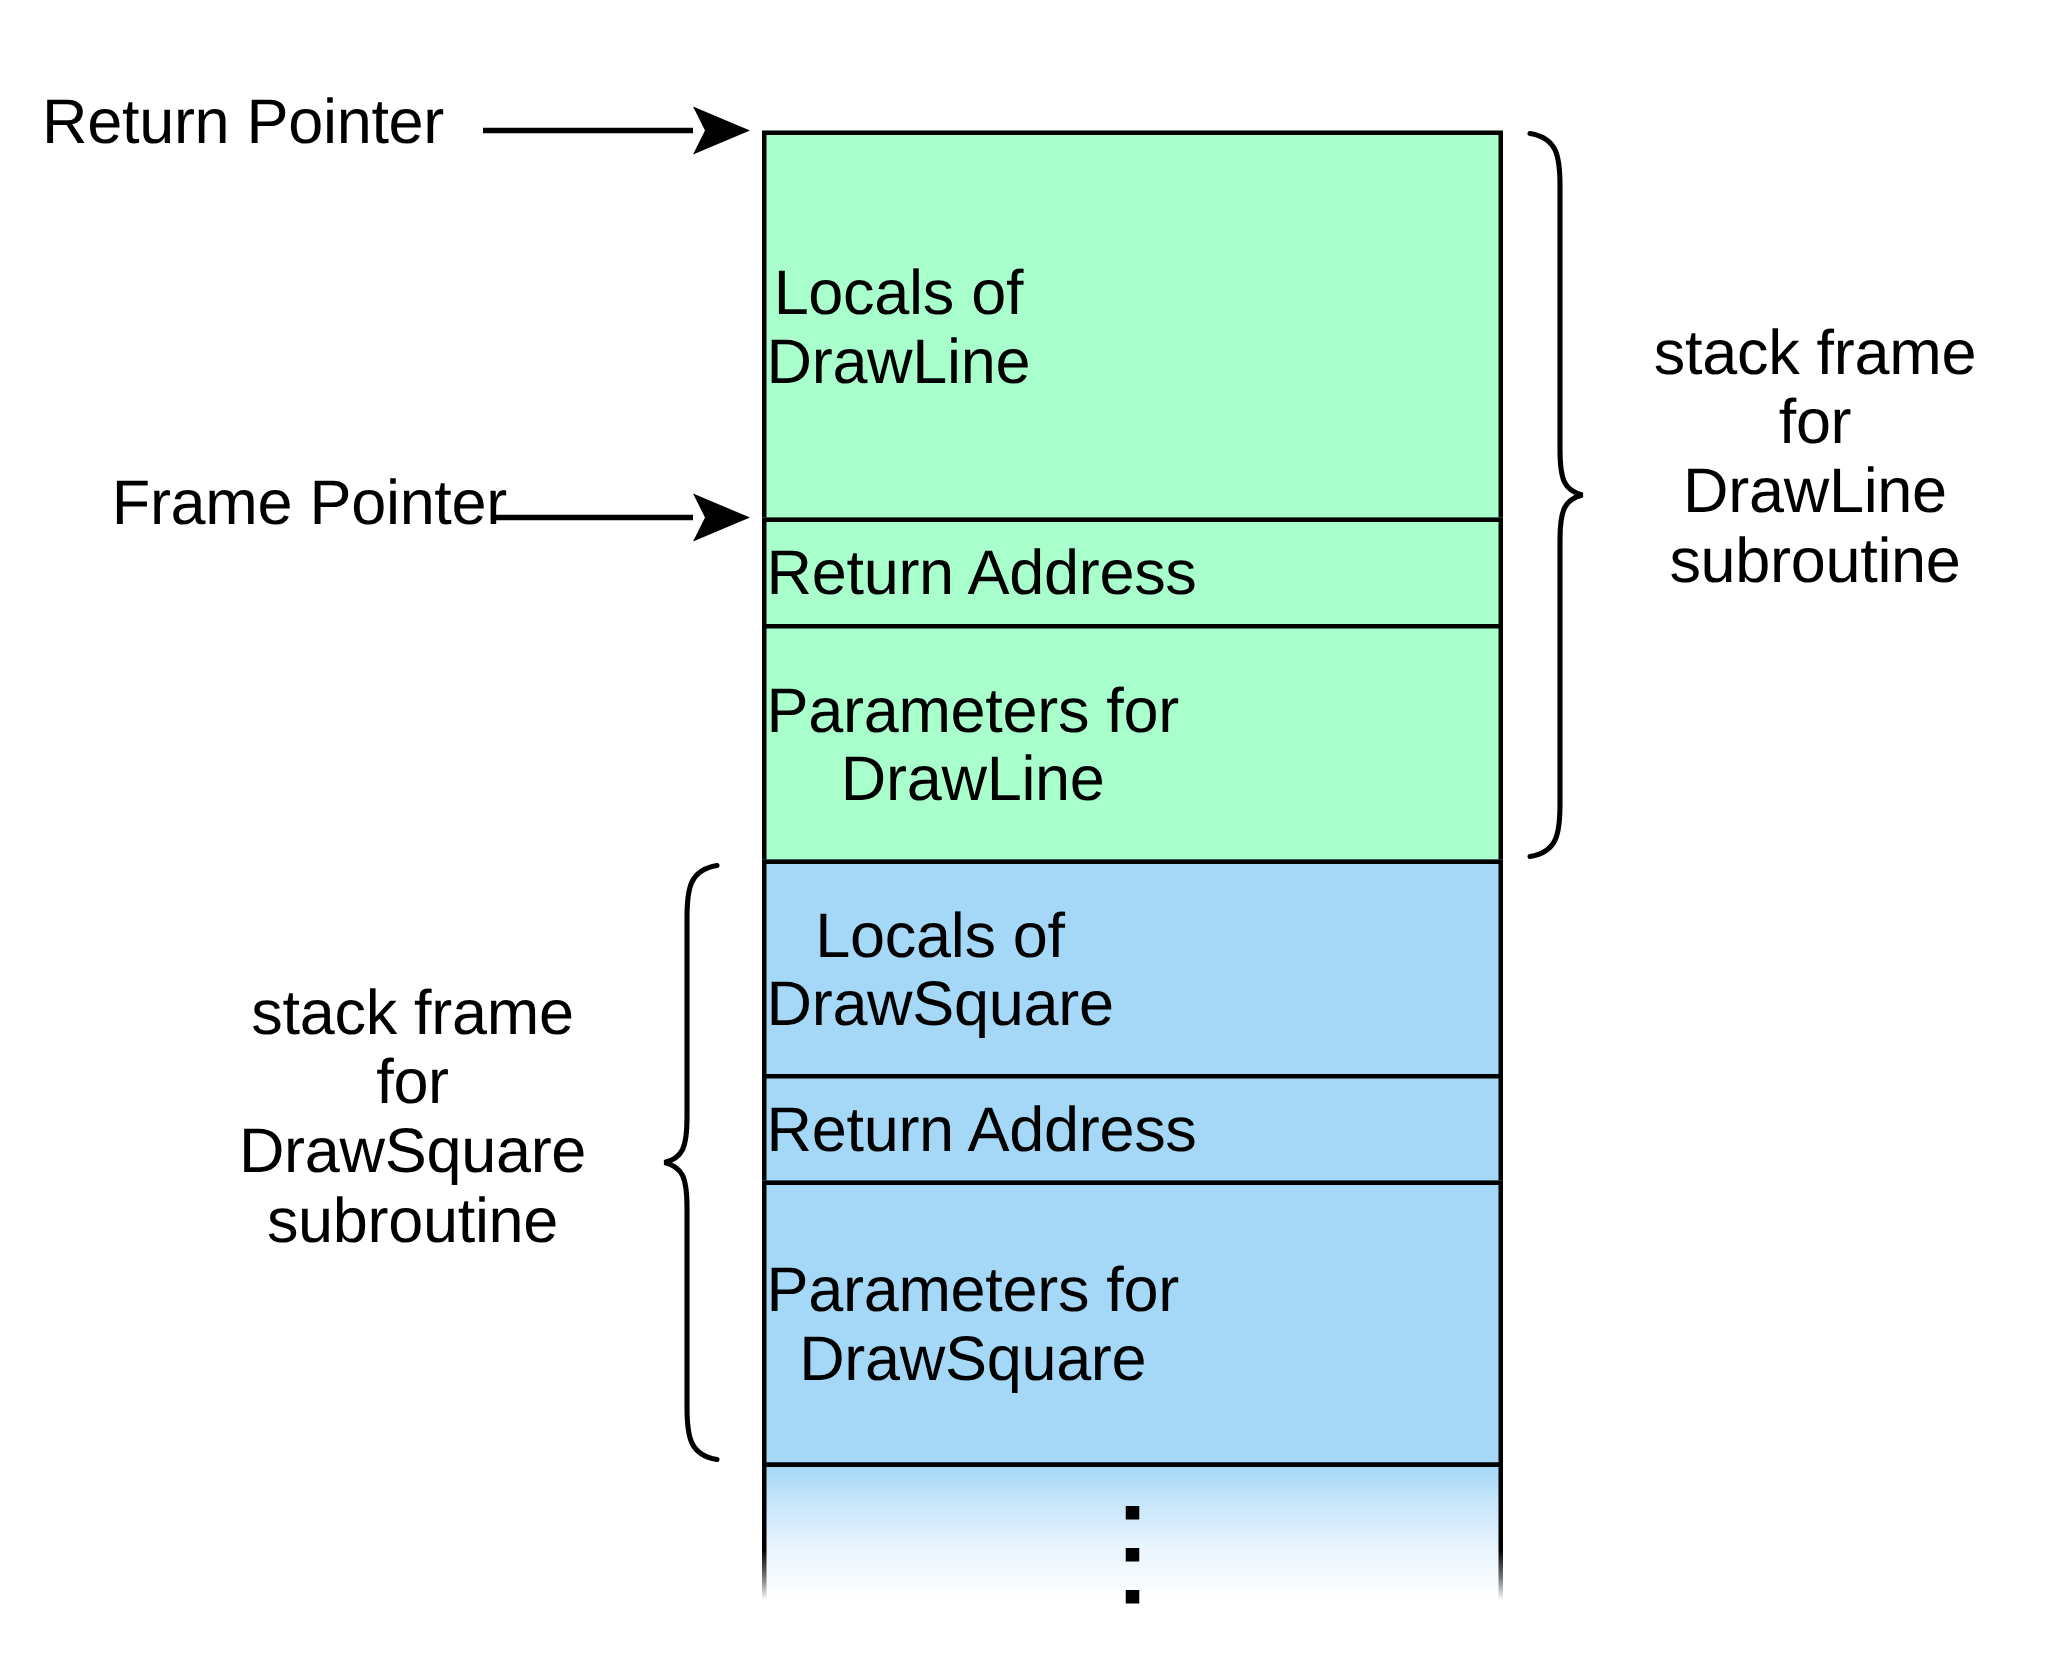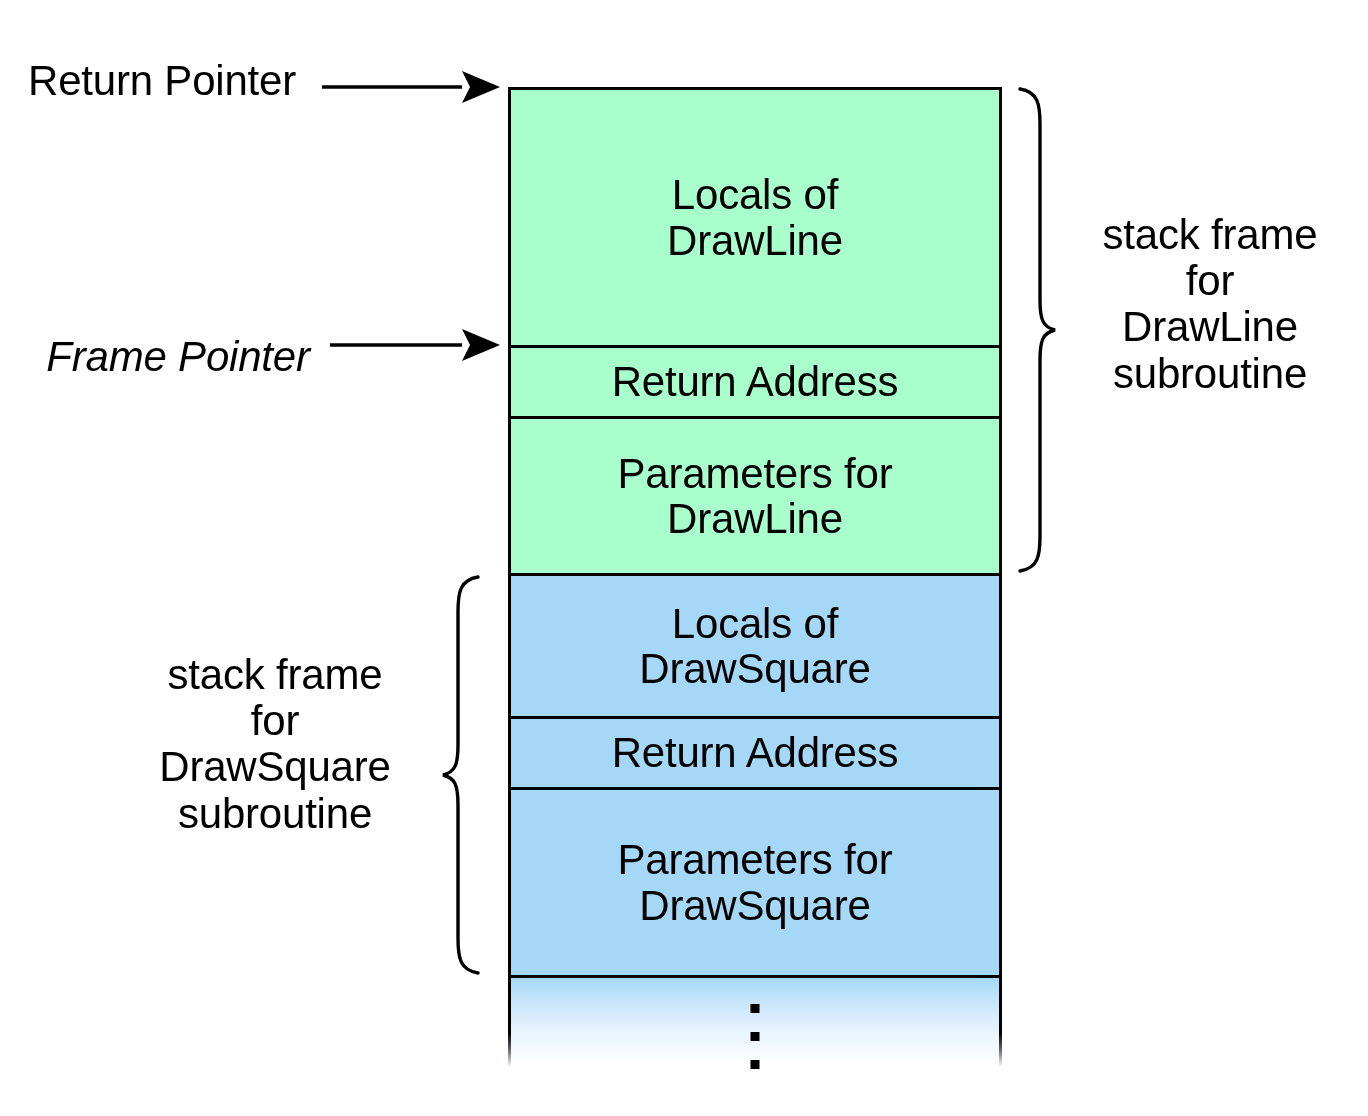--- a/index.html
+++ b/index.html
@@ -33,21 +33,21 @@
   }
 
   .cell {
     position: absolute;
     left: 0;
     width: 494px;
     box-sizing: border-box;
     border: 3px solid #000000;
     display: flex;
     align-items: center;
-    justify-content: center;
+    justify-content: flex-start;
     text-align: center;
     line-height: 1.08;
     font-size: 42px;
     letter-spacing: -0.2px;
   }
 
   .cell.green  { background: #a9ffcc; }
   .cell.blue   { background: #a5d8f7; }
 
   
@@ -111,24 +111,23 @@
 
   #stack-pointer-label {
     left: 28px;
     top: 58px;
     width: 300px;
     text-align: left;
   }
 
   #frame-pointer-label {
     left: 18px;
-    top: 334px;
+    top: 312px;
     width: 320px;
-    text-align: center;
-    font-style: italic;
+    text-align: right;
   }
 
   #drawline-frame-label {
     left: 1060px;
     top: 212px;
     width: 300px;
     text-align: center;
   }
 
   #drawsquare-frame-label {

